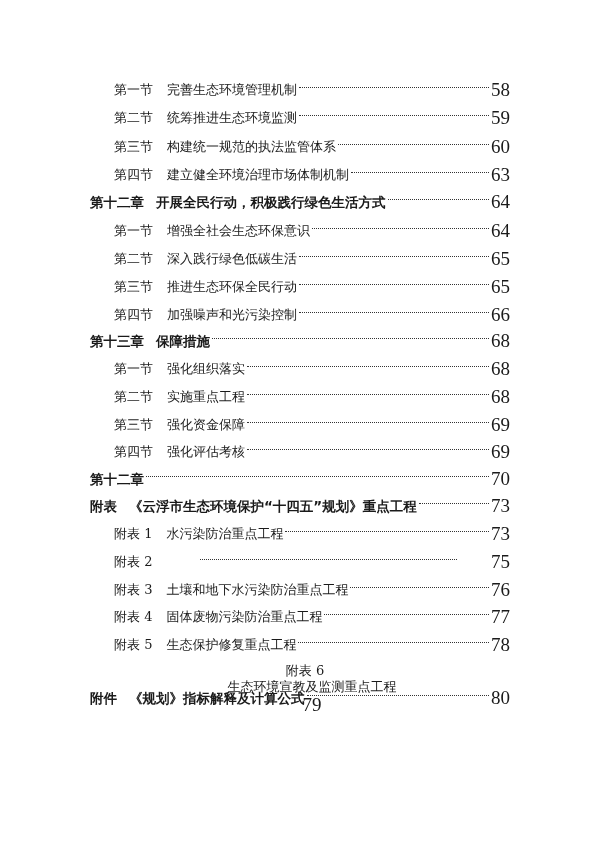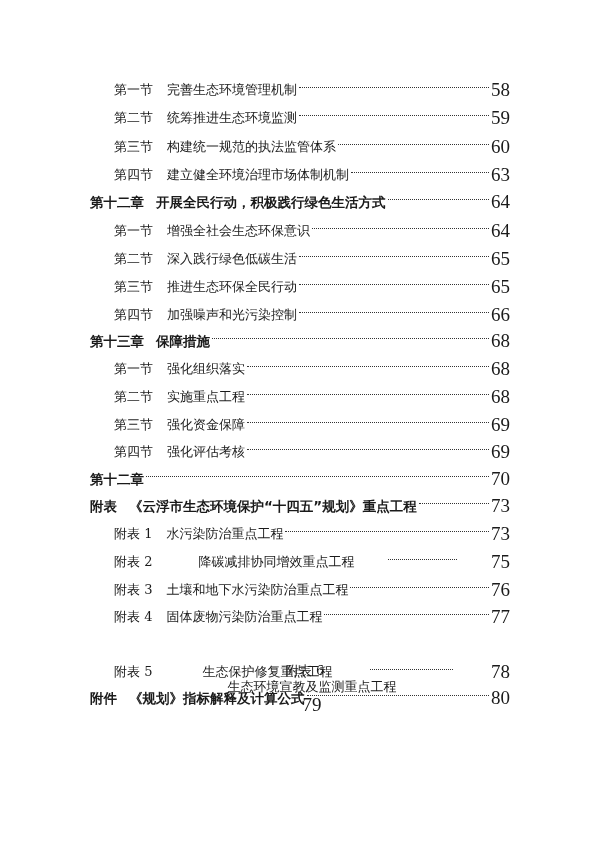--- a/index.html
+++ b/index.html
@@ -124,37 +124,36 @@
       <span class="page">73</span>
     </div>
     <div class="row appendix-sub" style="top: 526px;">
       <span class="num-label">附表 1</span>
       <span class="title">水污染防治重点工程</span>
       <span class="dots"></span>
       <span class="page">73</span>
     </div>
     <div class="row appendix-sub" style="top: 554px; gap: 32px;">
       <span class="num-label">附表 2</span>
-      <span class="title">降碳减排协同增效重点工程</span>
       <span class="dots"></span>
       <span class="page">75</span>
     </div>
     <div class="row appendix-sub" style="top: 582px;">
       <span class="num-label">附表 3</span>
       <span class="title">土壤和地下水污染防治重点工程</span>
       <span class="dots"></span>
       <span class="page">76</span>
     </div>
     <div class="row appendix-sub" style="top: 609px;">
       <span class="num-label">附表 4</span>
       <span class="title">固体废物污染防治重点工程</span>
       <span class="dots"></span>
       <span class="page">77</span>
     </div>
-    <div class="row appendix-sub" style="top: 664px; gap: 36px;">
+    <div class="row appendix-sub" style="top: 637px;">
       <span class="num-label">附表 5</span>
       <span class="title">生态保护修复重点工程</span>
       <span class="dots"></span>
       <span class="page">78</span>
     </div>
     <div class="row appendix-sub" style="top: 663px; flex-direction: column;">
       <span class="num-label">附表 6</span>
       <span class="title">生态环境宣教及监测重点工程</span>
       <span class="dots"></span>
       <span class="page">79</span>

